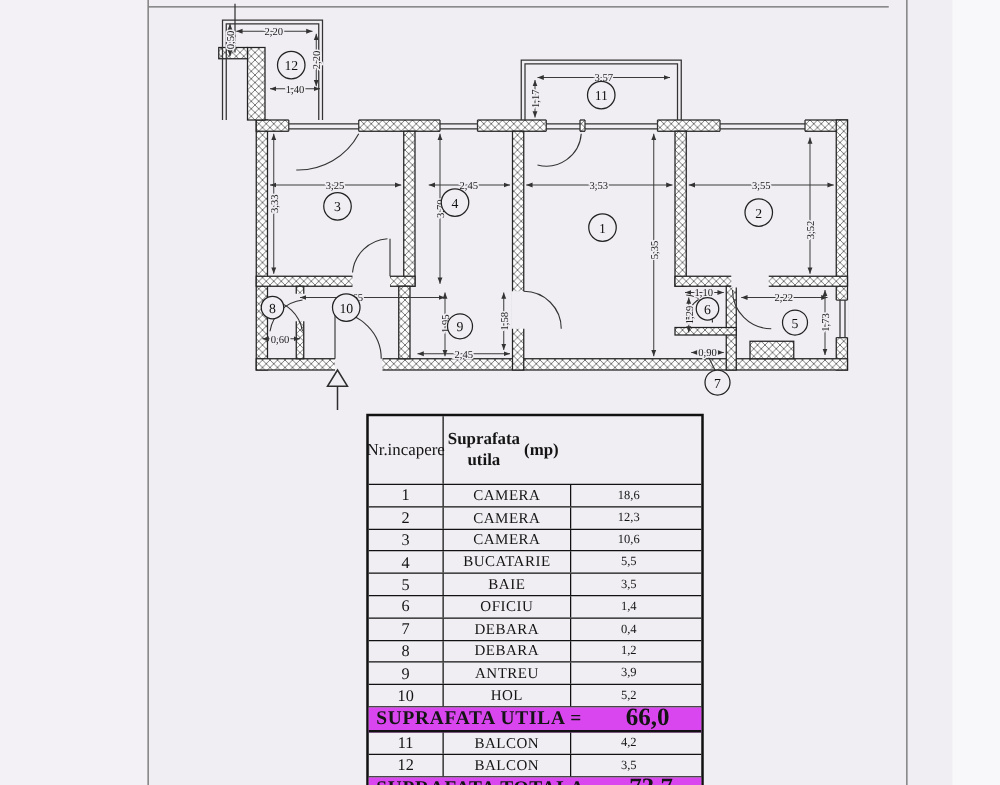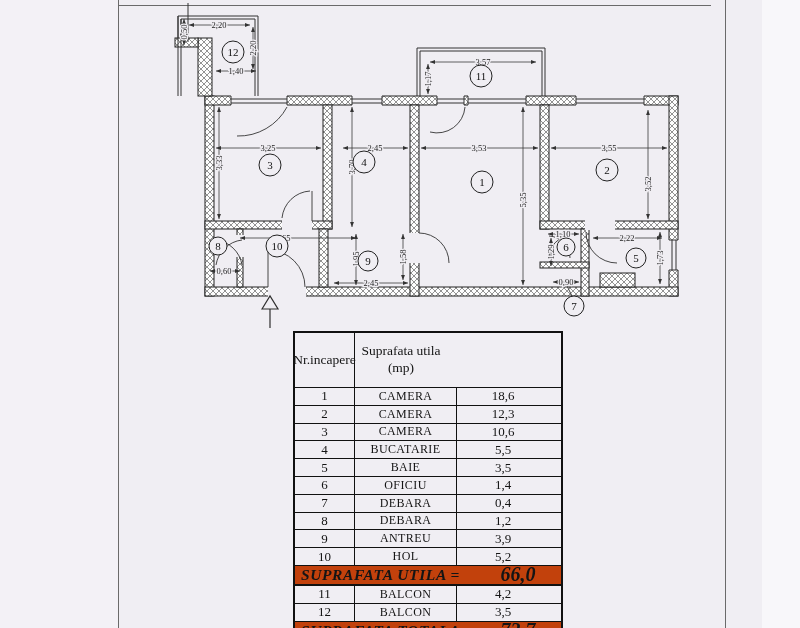--- a/index.html
+++ b/index.html
@@ -24,29 +24,29 @@
   .table{
     position:absolute;left:293px;top:331px;width:270px;
     border:2px solid #111;background:#f0eef3;box-sizing:border-box;
   }
   .thead{display:flex;height:54px;border-bottom:1.4px solid #111;}
   .th{display:flex;align-items:center;justify-content:center;text-align:center;
       font-size:13.5px;box-sizing:border-box;}
   .c1{width:60px;border-right:1.4px solid #111;box-sizing:border-box;}
   .c2{width:102px;border-right:1.4px solid #111;box-sizing:border-box;}
   .c3{width:92px;box-sizing:border-box;}
-  .th.c3{flex-direction:column;line-height:1.25;}
+  .th.c3{flex-direction:row;line-height:1.25;font-weight:bold;}
   .trow{display:flex;height:16.8px;border-bottom:1.2px solid #111;}
   .trow:last-child{border-bottom:1.2px solid #111;}
   .td{display:flex;align-items:center;justify-content:center;box-sizing:border-box;}
   .td.nr{font-size:13px;}
   .td.nm{font-size:12px;letter-spacing:.4px;}
-  .td.ar{font-size:13px;text-align:center;}
+  .td.ar{font-size:10px;text-align:center;}
   .total-row{display:flex;align-items:center;height:18px;
-    border-bottom:2px solid #111;font-weight:bold;background:#c2410c;font-style:italic;}
+    border-bottom:2px solid #111;font-weight:bold;background:#d946ef;}
   .total-row .tl{font-size:15.5px;letter-spacing:.6px;padding-left:6px;flex:1;white-space:nowrap;}
   .total-row .tv{font-size:20px;width:86px;text-align:center;}
 </style>
 </head>
 <body>
 
 <div class="strip-left"></div>
 <div class="strip-right"></div>
 <div class="pline-v1"></div>
 <div class="pline-v2"></div>

